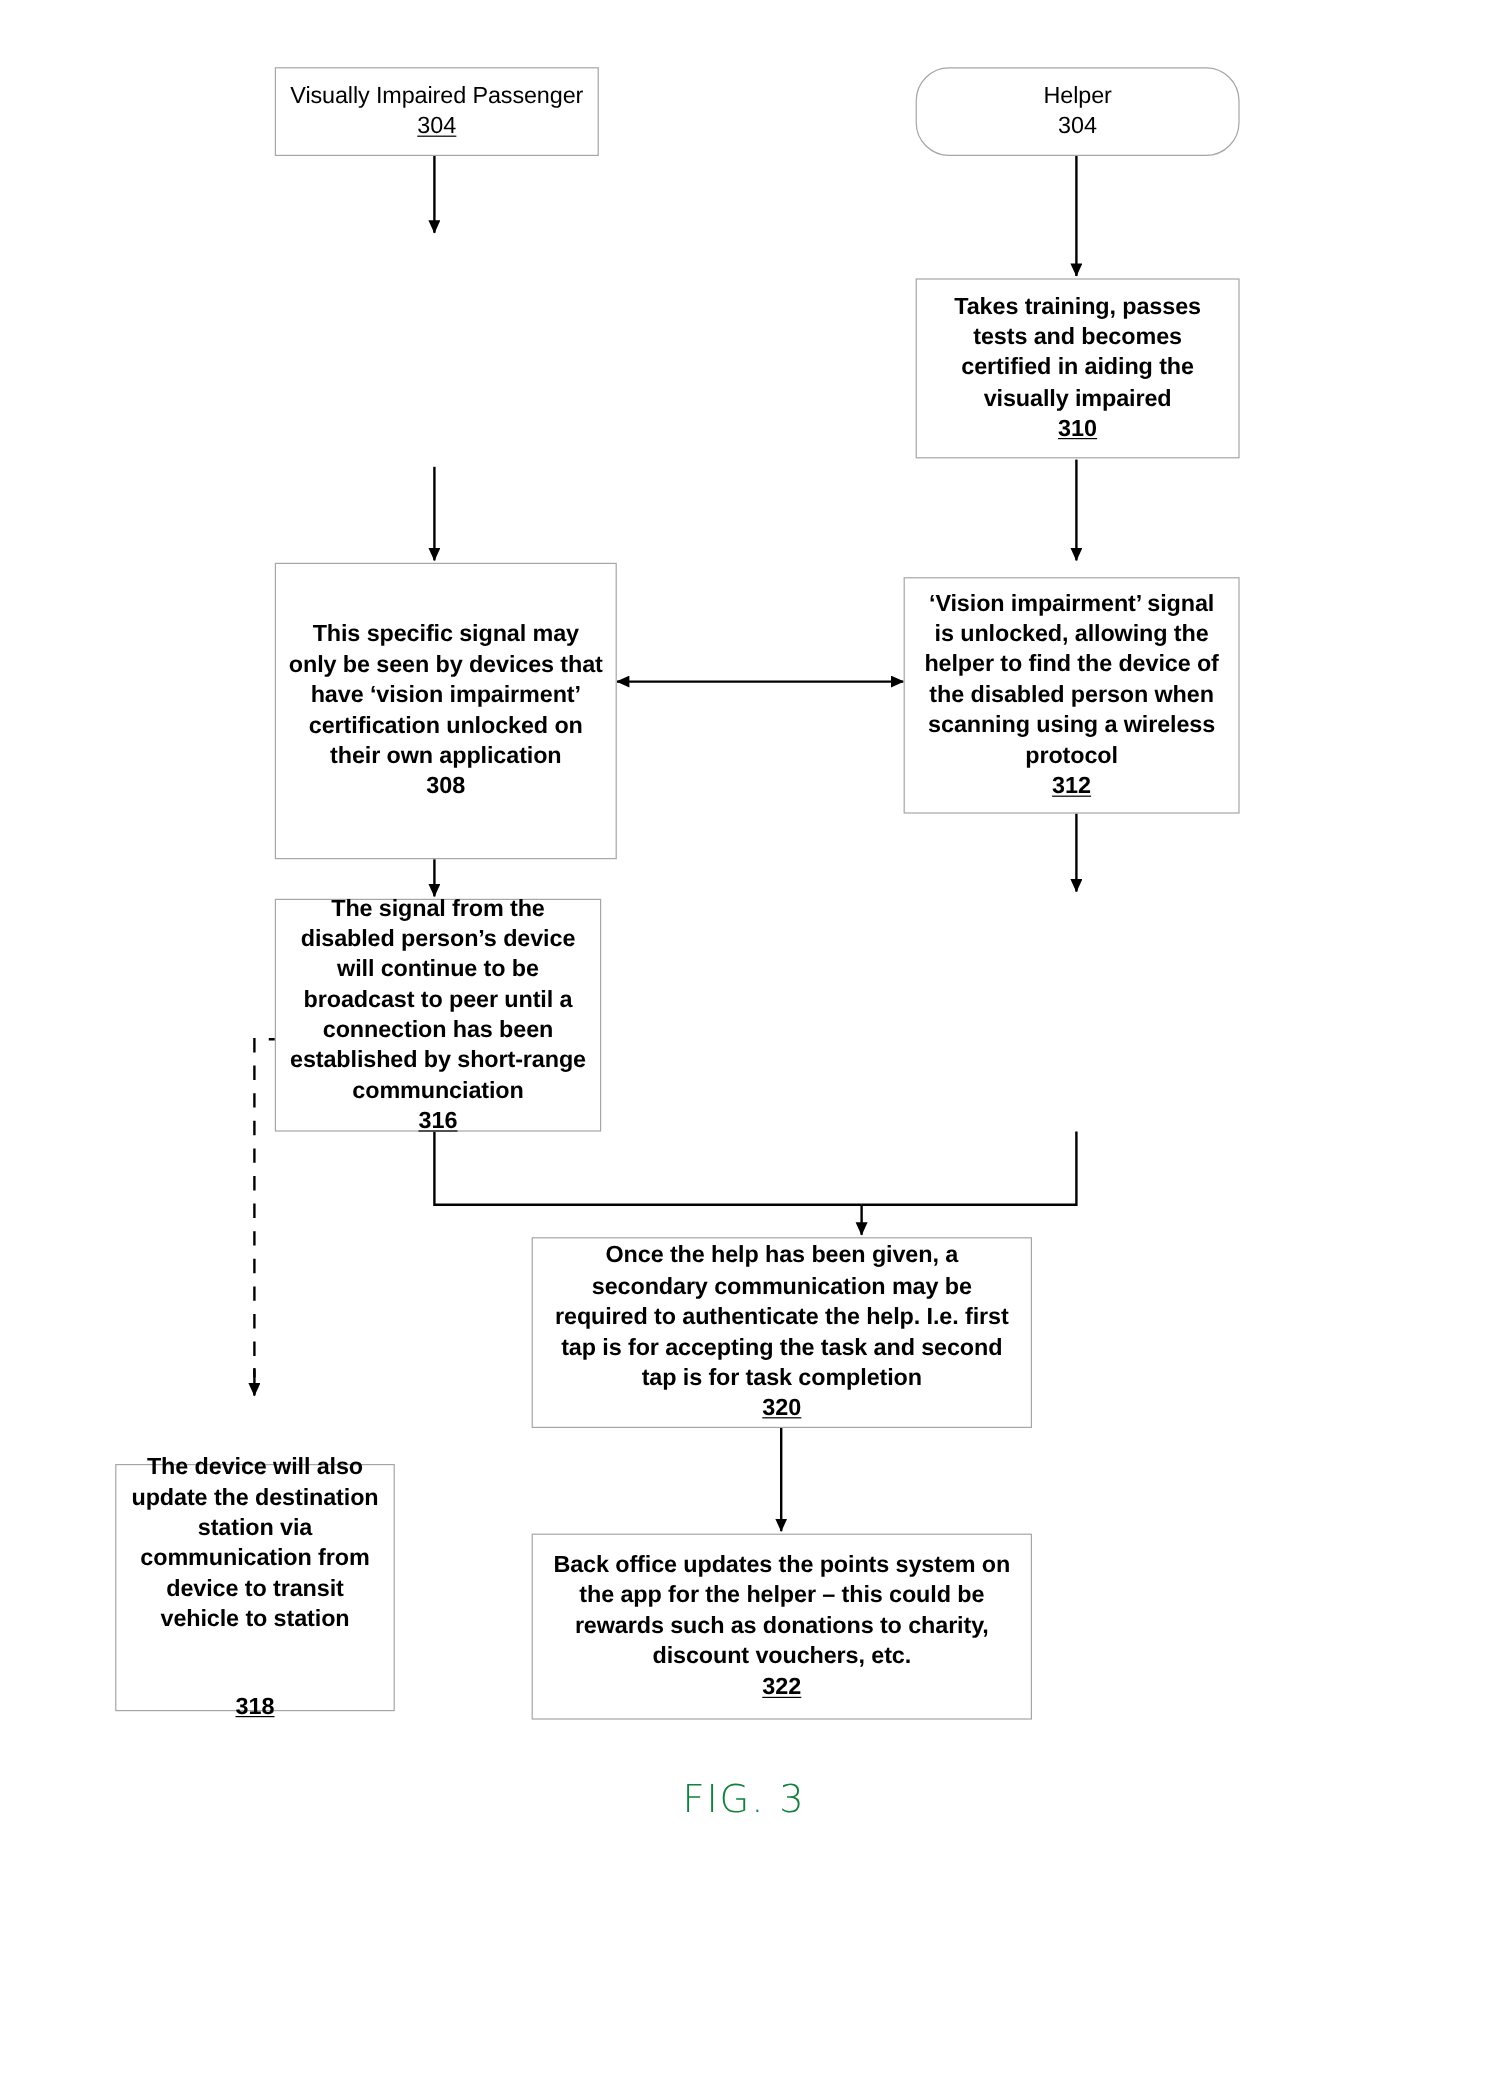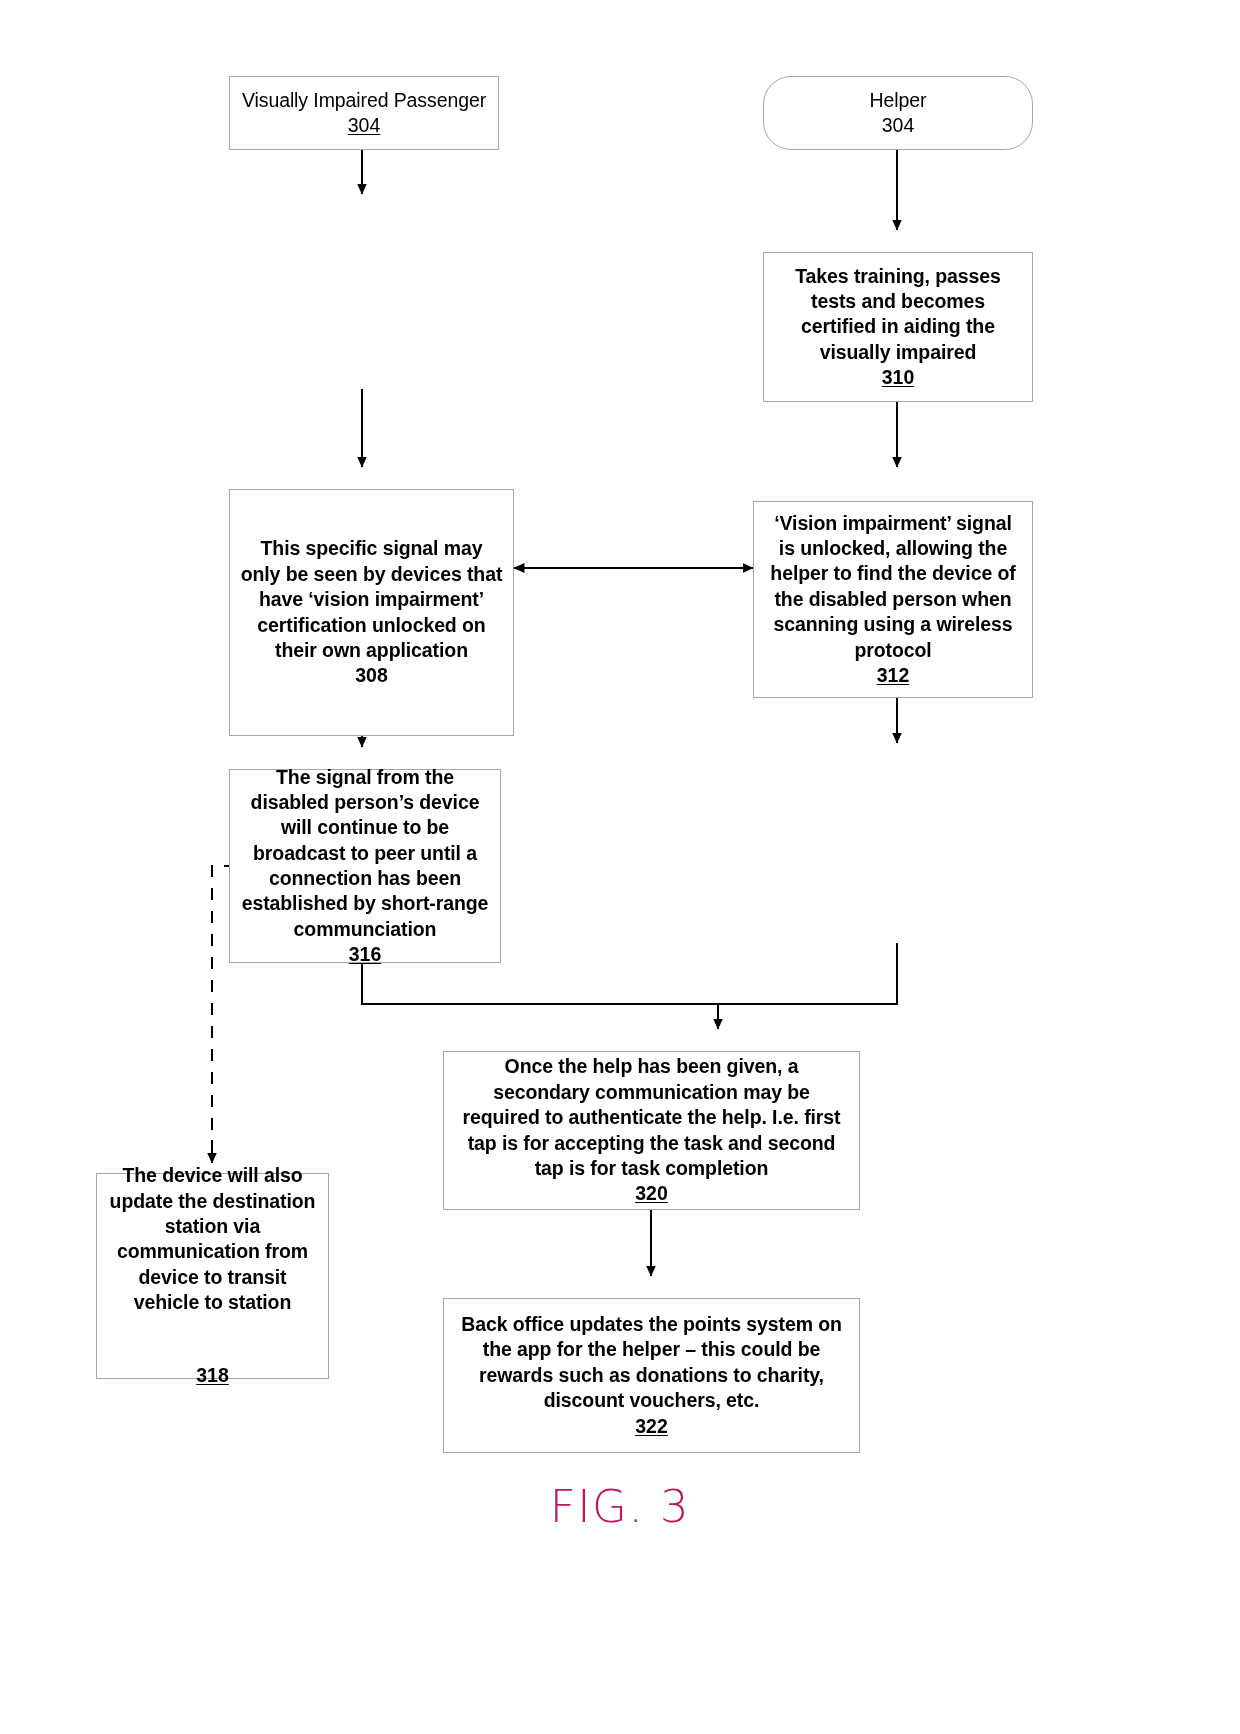--- a/index.html
+++ b/index.html
@@ -36,21 +36,20 @@
     box-sizing: border-box;
     border: 1px solid #a6a6a6;
     background: #ffffff;
     display: flex;
     flex-direction: column;
     align-items: center;
     justify-content: center;
     text-align: center;
     padding: 6px 10px;
     line-height: 1.30;
-    margin-top: 20px;
   }
 
   .node .body {
     font-weight: bold;
     font-size: 19.5px;
     letter-spacing: -0.1px;
     white-space: pre-line;
   }
 
   .node .num {
@@ -73,23 +72,23 @@
     font-size: 19.5px;
   }
 
   .fig-caption {
     position: absolute;
     left: 0;
     width: 1240px;
     text-align: center;
     font-family: "DejaVu Sans", sans-serif;
     font-weight: 300;
-    font-size: 45px;
+    font-size: 32px;
     letter-spacing: 1.5px;
-    color: #be185d;
+    color: #15803d;
   }
 </style>
 </head>
 <body>
 
 <div id="canvas">
 
   <svg class="connectors" viewBox="0 0 1240 1734" xmlns="http://www.w3.org/2000/svg">
     <defs>
       <marker id="arrowSolid" markerWidth="12" markerHeight="12" refX="10.5" refY="5" orient="auto" markerUnits="userSpaceOnUse">
@@ -149,21 +148,21 @@
     <div class="body">‘Vision impairment’ signal is unlocked, allowing the helper to find the device of the disabled person when scanning using a wireless protocol</div>
     <div class="num">312</div>
   </div>
 
   <div class="node" style="left:229px; top:749px; width:272px; height:194px;">
     <div class="body">The signal from the disabled person’s device will continue to be broadcast to peer until a connection has been established by short-range communciation</div>
     <div class="num">316</div>
   </div>
 
 
-  <div class="node" style="left:96px; top:1153px; width:233px; height:206px;gap:48px;">
+  <div class="node" style="left:96px; top:1220px; width:233px; height:206px;gap:48px;">
     <div class="body">The device will also update the destination station via communication from device to transit vehicle to station</div>
     <div class="num">318</div>
   </div>
 
   <div class="node" style="left:443px; top:1031px; width:417px; height:159px;">
     <div class="body">Once the help has been given, a secondary communication may be required to authenticate the help.  I.e. first tap is for accepting the task and second tap is for task completion</div>
     <div class="num">320</div>
   </div>
 
   <div class="node" style="left:443px; top:1278px; width:417px; height:155px;">

